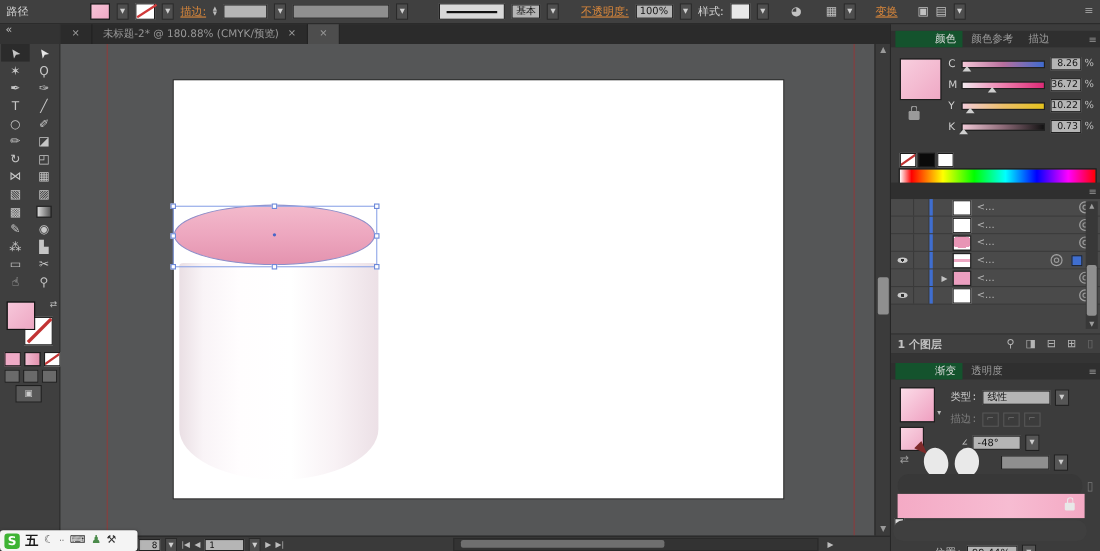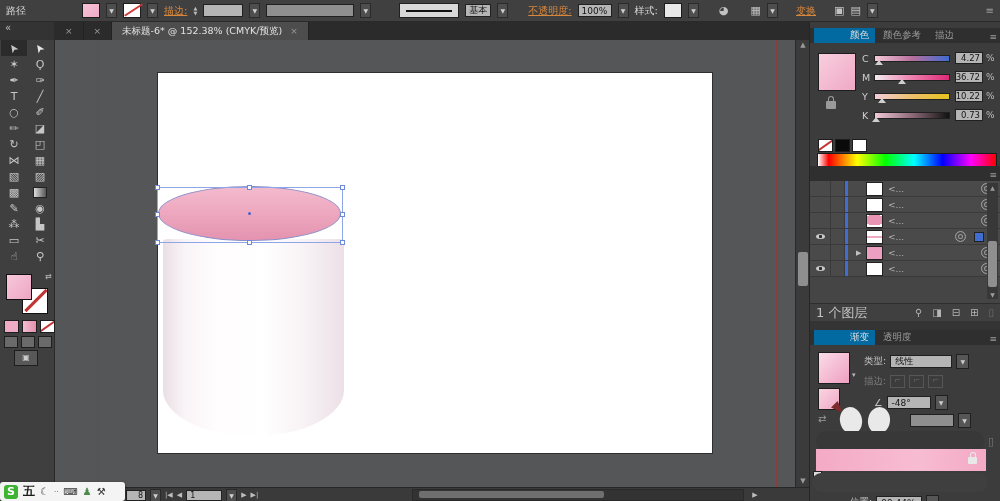--- a/index.html
+++ b/index.html
@@ -65,21 +65,21 @@
   .h{position:absolute;width:5px;height:5px;background:#fff;border:1px solid #6d89da;box-sizing:border-box;}
   #centerdot{position:absolute;left:193px;top:172px;width:3px;height:3px;background:#4a66c8;border-radius:50%;}
   
   #vscroll{position:absolute;left:795px;top:40px;width:14px;height:447px;background:#3b3b3b;border-left:1px solid #2a2a2a;box-sizing:border-box;}
   #vscroll .arr{position:absolute;left:0;width:14px;height:11px;color:#9a9a9a;font-size:7px;text-align:center;line-height:11px;}
   #vthumb{position:absolute;left:2px;top:212px;width:10px;height:34px;background:#8f8f8f;border-radius:2px;}
   
   #dock{position:absolute;left:809px;top:22px;width:191px;height:479px;background:#3c3c3c;border-left:1px solid #262626;box-sizing:border-box;}
   .strip{height:15px;background:#2f2f2f;display:flex;align-items:flex-end;gap:2px;padding-left:4px;position:relative;}
   .ptab{padding:1px 6px;font-size:9.5px;color:#9a9a9a;white-space:nowrap;}
-  .ptab.active{background:#0369a1;color:#dedede;padding-left:36px;}
+  .ptab.active{background:#14532d;color:#dedede;padding-left:36px;}
   .pmenu{position:absolute;right:3px;bottom:1px;color:#9a9a9a;font-size:9px;}
   
   #colorbody{position:relative;height:123px;}
   #bigswatch{position:absolute;left:8px;top:10px;width:36px;height:36px;background:linear-gradient(135deg,#f8cede,#efa9c5);border:1px solid #1d1d1d;}
   #locki{position:absolute;left:16px;top:58px;width:10px;height:8px;background:#9a9a9a;border-radius:1px;}
   #locki:before{content:"";position:absolute;left:2px;top:-5px;width:6px;height:6px;border:1.5px solid #9a9a9a;border-bottom:none;border-radius:4px 4px 0 0;box-sizing:border-box;}
   .srow{position:absolute;left:52px;height:14px;display:flex;align-items:center;}
   .slbl{width:12px;color:#cfcfcf;font-size:9.5px;}
   .track{position:relative;width:74px;height:5px;border:1px solid #202020;}
   .track.c{background:linear-gradient(90deg,#f5c8d8,#b86f9d,#3f6bd0);}
@@ -111,30 +111,30 @@
   .lrow.t-sliver .lthumb{background:linear-gradient(#fff 38%,#eea9c4 38% 58%,#fff 58%);}
   .lrow.t-pink .lthumb{background:radial-gradient(ellipse 75% 65% at 50% 48%,#ec9fc0 0 98%,#fff 100%);}
   .lrow .llbl{flex:1;color:#b5b5b5;font-size:9px;}
   .lrow .target{width:9px;height:9px;border:1px solid #a2a2a2;border-radius:50%;margin-right:8px;box-shadow:inset 0 0 0 2px #4a4a4a, inset 0 0 0 3px #9a9a9a;}
   .lrow .selsq{display:none;width:8px;height:8px;background:#3f6ed0;border:1px solid #222;margin-right:16px;}
   .lrow.selected .selsq{display:block;}
   #lscroll{position:absolute;right:2px;top:2px;width:11px;height:116px;background:#383838;}
   #lscroll .arr{width:11px;height:9px;color:#9c9c9c;font-size:6px;text-align:center;line-height:9px;}
   #lthumbbar{position:absolute;left:1px;top:58px;width:9px;height:46px;background:#8f8f8f;border-radius:2px;}
   #layersfoot{height:17px;display:flex;align-items:center;padding:0 6px;gap:10px;background:#404040;border-top:1px solid #2e2e2e;}
-  #layersfoot .cnt{flex:1;color:#c2c2c2;font-size:13px;}
+  #layersfoot .cnt{flex:1;color:#c2c2c2;font-size:10px;font-weight:bold;}
   #layersfoot .fico{color:#b5b5b5;font-size:10px;}
   #layersfoot .fico.dim{color:#6f6f6f;}
   
   #gradbody{position:relative;height:169px;}
   #gswatch{position:absolute;left:8px;top:7px;width:30px;height:30px;background:linear-gradient(135deg,#fbdce8,#ef9fc0);border:1px solid #1d1d1d;}
   #gswatch2{position:absolute;left:8px;top:43px;width:20px;height:20px;background:linear-gradient(135deg,#f9d4e2,#efa9c5);border:1px solid #1d1d1d;}
   #gswatch2:before{content:"";position:absolute;right:-4px;bottom:-4px;width:12px;height:12px;background:#7d2a2a;clip-path:polygon(0 55%,55% 0,100% 100%);}
   .grow{position:absolute;display:flex;align-items:center;gap:4px;}
-  .glbl{color:#c6c6c6;font-size:9.5px;}
+  .glbl{color:#c6c6c6;font-size:9.5px;font-family:Liberation Mono, monospace;}
   .glbl.dim{color:#7d7d7d;}
   .gselect{height:13px;background:#b5b5b5;border:1px solid #202020;color:#151515;font-size:9px;display:flex;align-items:center;padding:0 4px;box-sizing:border-box;}
   .gsel-dd{width:11px;height:13px;background:#565656;border:1px solid #202020;color:#ccc;font-size:6px;display:flex;align-items:center;justify-content:center;}
   .strokebtn{width:13px;height:11px;border:1px solid #565656;color:#6f6f6f;font-size:8px;text-align:center;line-height:10px;}
   
   #wm-paw1,#wm-paw2{position:absolute;top:62px;width:22px;height:27px;background:#e9e9e9;border-radius:50%;}
   #wm-paw1{left:30px;transform:rotate(-12deg);} #wm-paw2{left:58px;transform:rotate(8deg);}
   #wm-capsule{position:absolute;left:6px;top:86px;width:168px;height:21px;background:#383838;border-radius:11px;}
   #gslider{position:absolute;left:6px;top:104px;width:170px;height:22px;background:linear-gradient(90deg,#f4aac5,#f7bcd2 60%,#f4a9c4);}
   #wm-cn{position:absolute;left:0px;top:78px;width:180px;color:#fdfdfd;font-size:21px;font-weight:bold;letter-spacing:2px;white-space:nowrap;overflow:hidden;}
@@ -205,24 +205,24 @@
     <span class="ddbtn">▼</span>
     <span style="margin-left:auto;margin-right:6px;color:#9a9a9a">≡</span>
   </div>
 
   <div id="tabbar">
 
   <div class="doctab">
       <span class="x">×</span>
     </div>
       <div class="doctab">
+      <span>未标题-2* @ 180.88% (CMYK/预览)</span>
       <span class="x">×</span>
     </div>
       <div class="doctab active">
-      <span>未标题-6* @ 152.38% (CMYK/预览)</span>
       <span class="x">×</span>
     </div>
     </div>
 
   <div id="toolbar">
     <div id="tb-head"><span>«</span></div>
     <div id="tools">
 
     <div class="tool sel rNW">
           <span class="g">➤</span>
@@ -367,21 +367,21 @@
     <div id="colorbody">
       <div id="bigswatch"></div>
       <div id="locki"></div>
       <div>
 
       <div class="srow c" style="--pos: 6%; top: 8px;">
           <span class="slbl">C</span>
           <span class="track c">
               <span class="thumb" style="left: 6%;"></span>
             </span>
-          <span class="sval">4.27</span>
+          <span class="sval">8.26</span>
           <span class="sunit">%</span>
         </div>
           <div class="srow m" style="--pos: 37%; top: 27px;">
           <span class="slbl">M</span>
           <span class="track m">
               <span class="thumb" style="left: 37%;"></span>
             </span>
           <span class="sval">36.72</span>
           <span class="sunit">%</span>
         </div>

